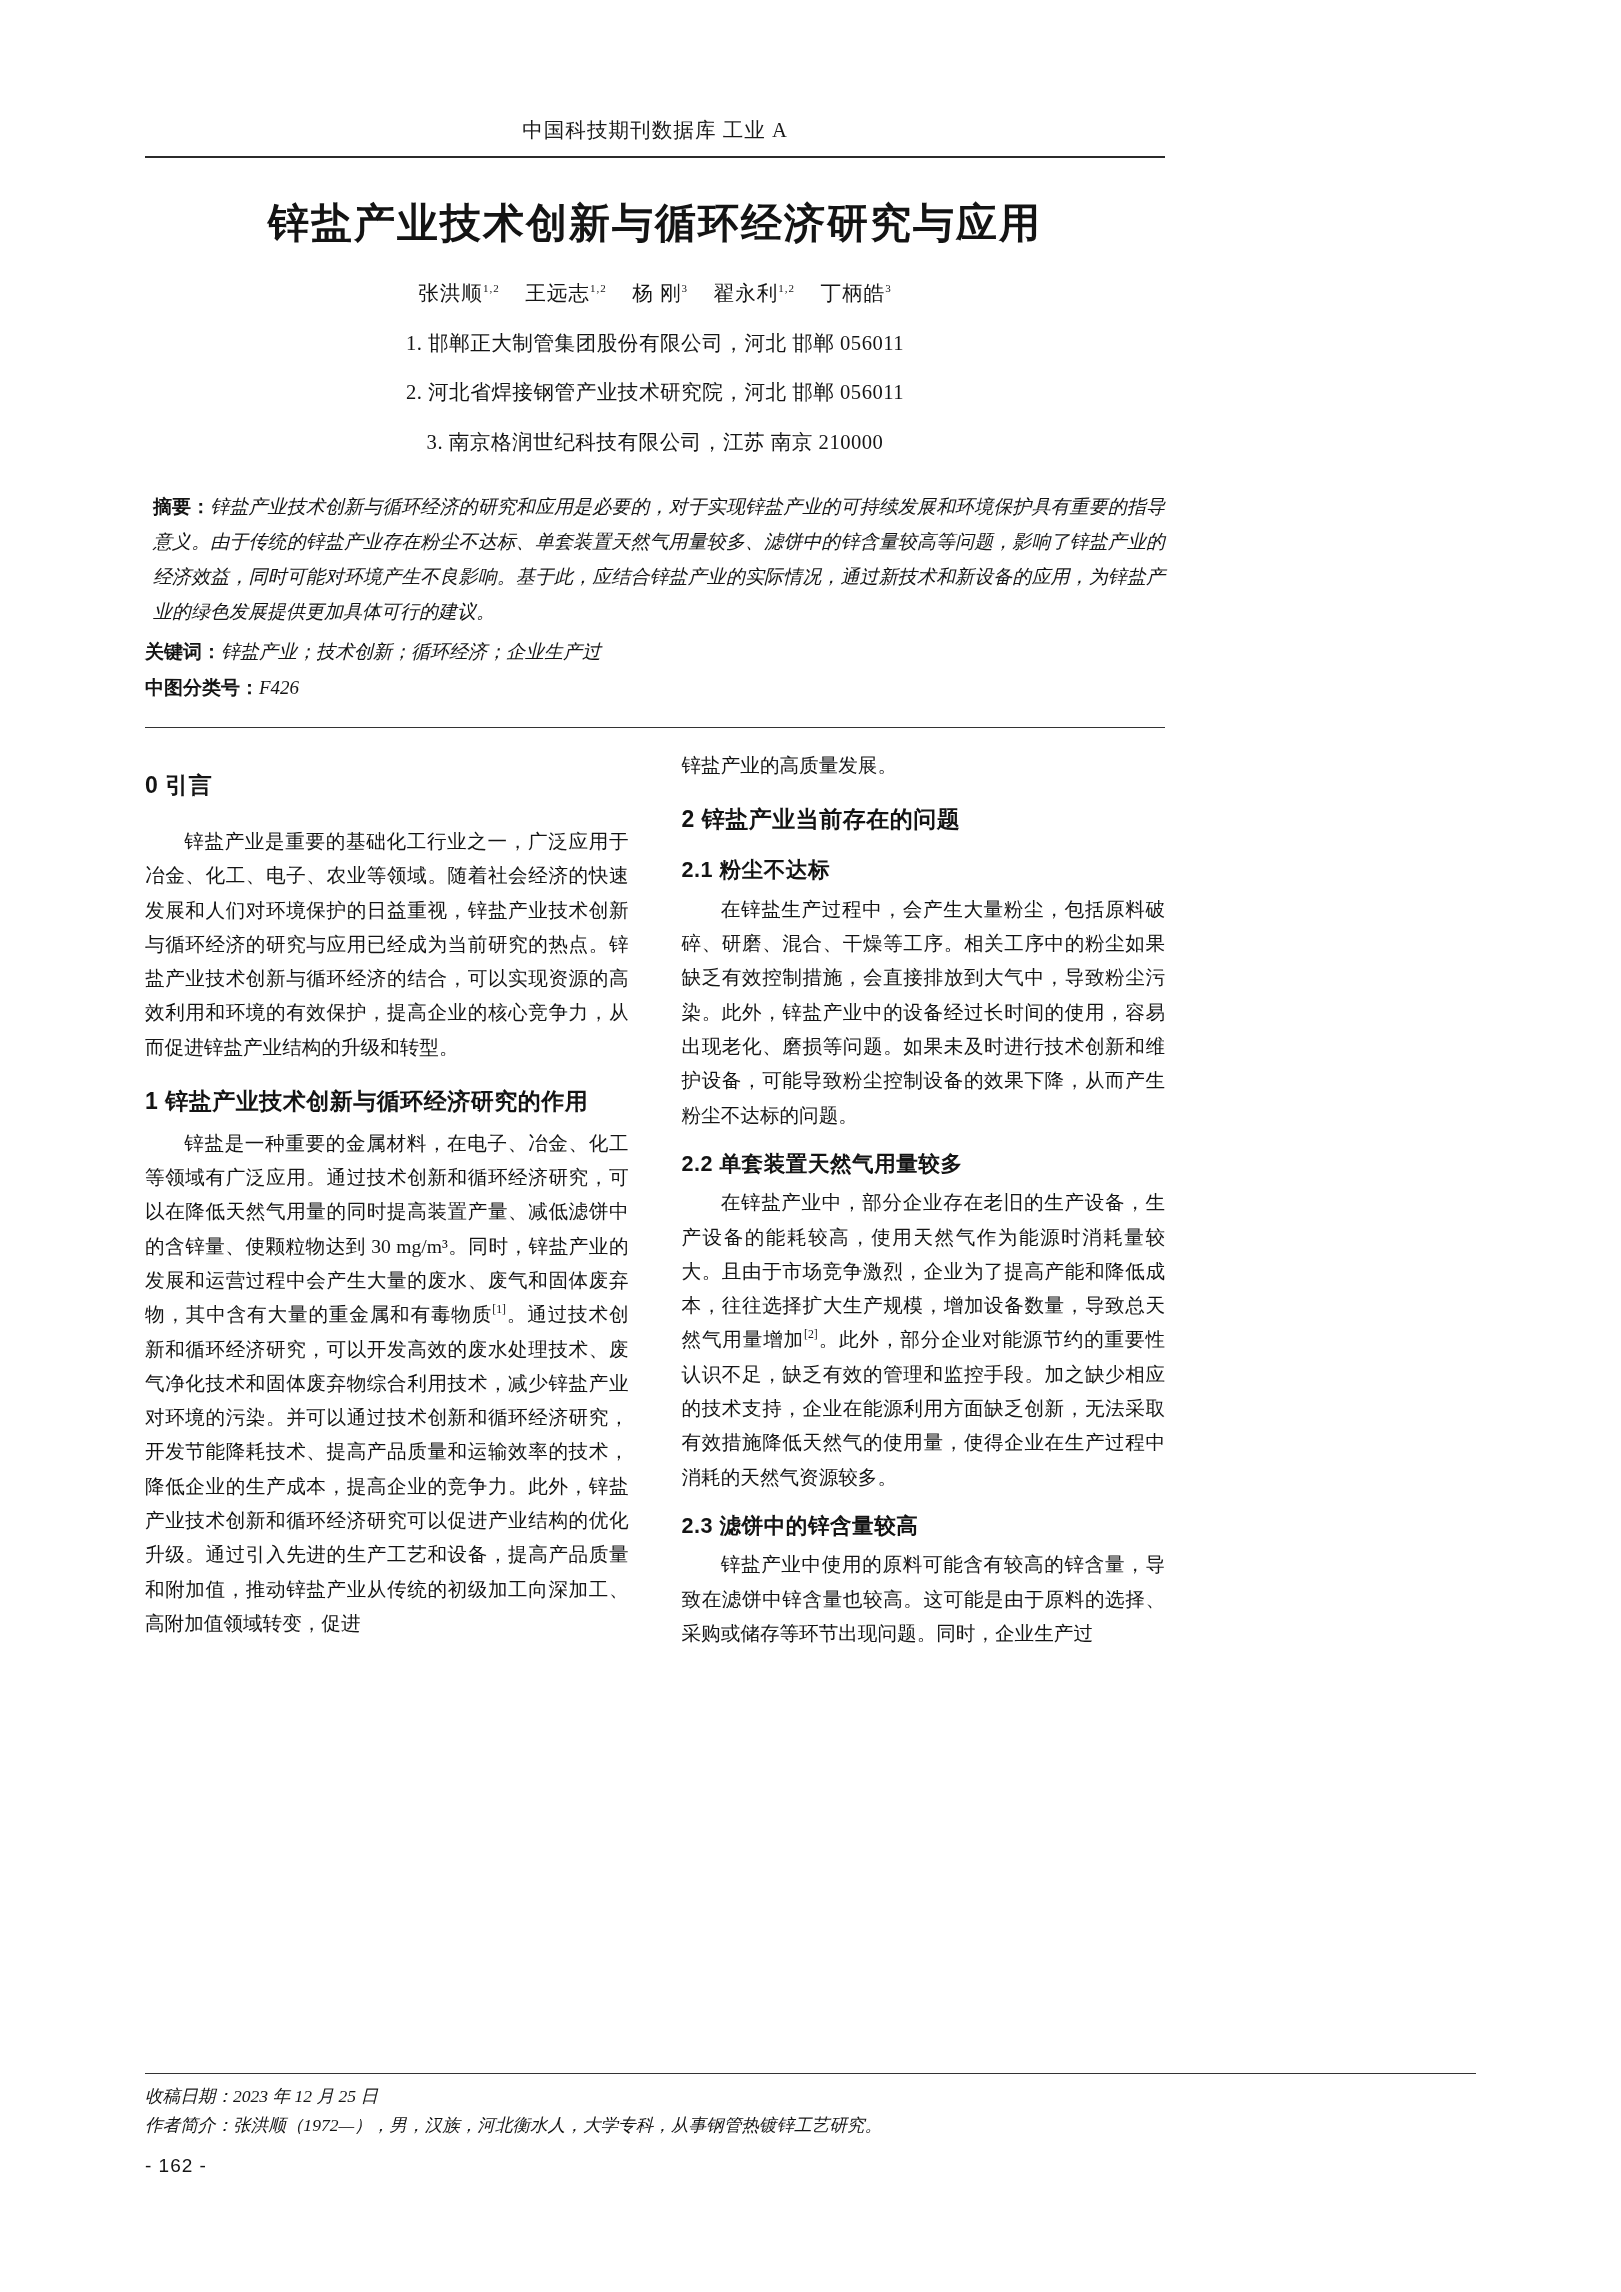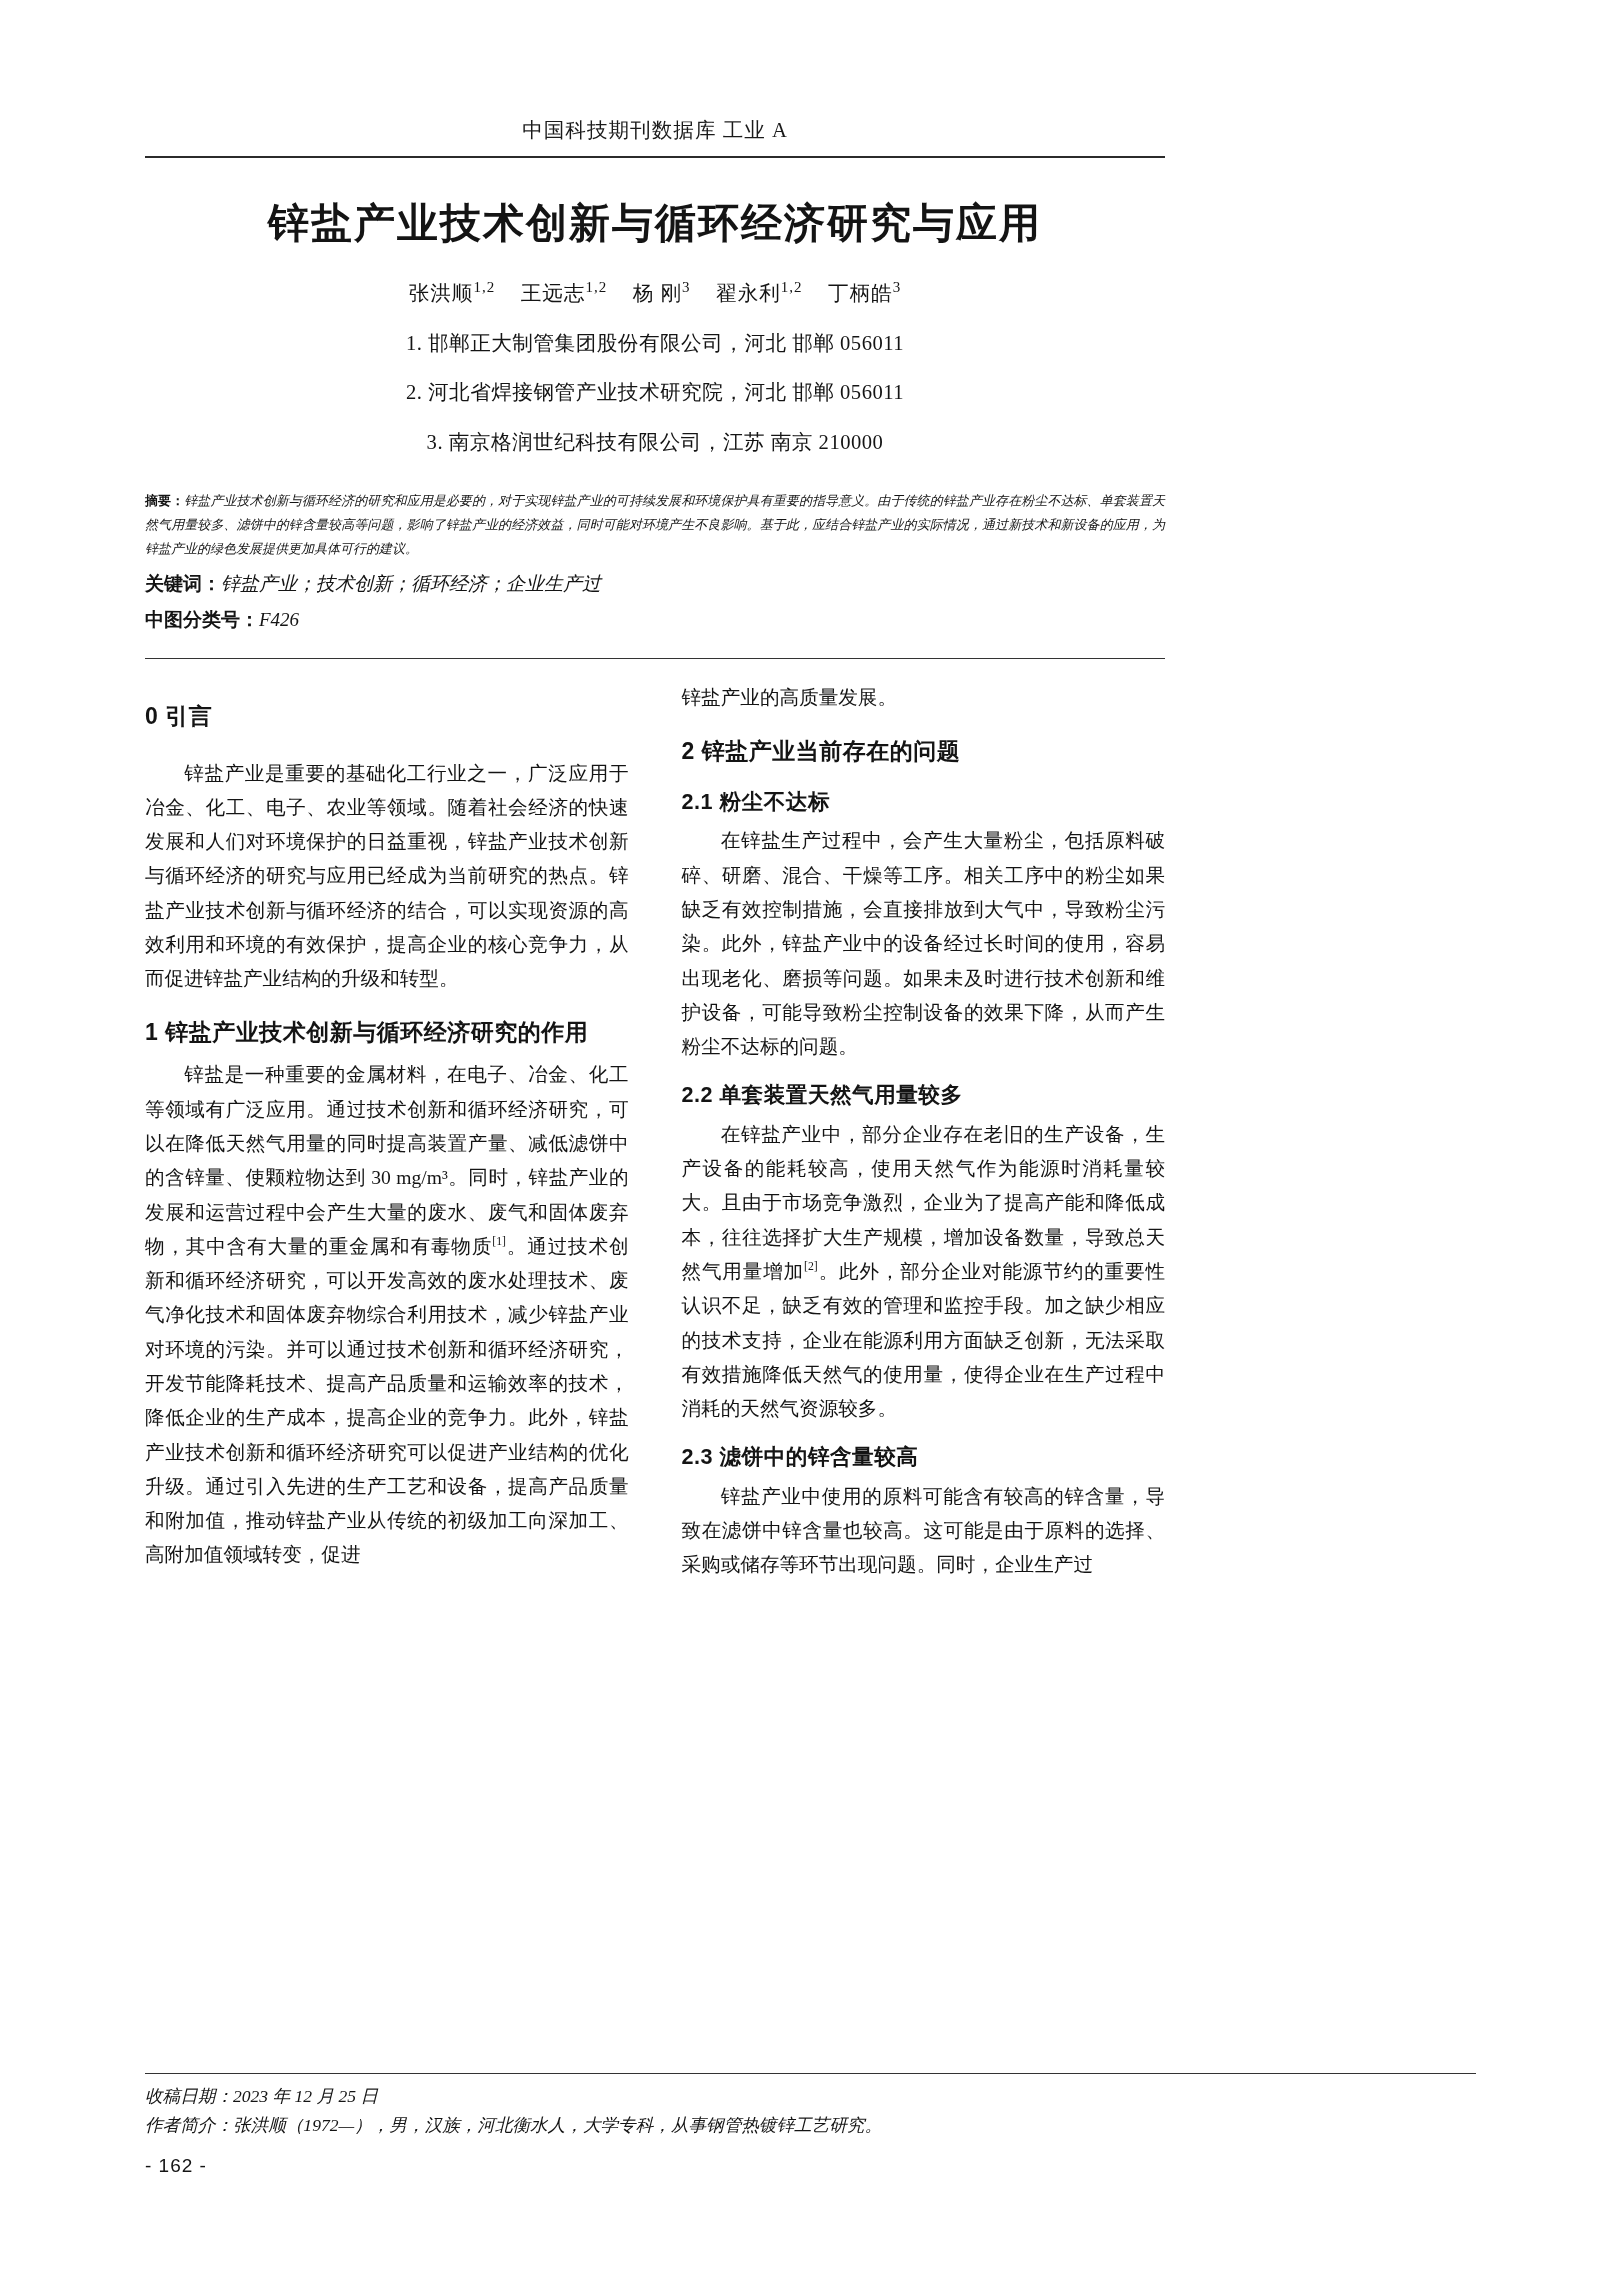--- a/index.html
+++ b/index.html
@@ -48,40 +48,41 @@
     line-height: 1.3;
     font-family: "Liberation Sans", "DejaVu Sans", sans-serif;
   }
   .authors {
     text-align: center;
     font-size: 20.6px;
     margin-top: 29px;
     letter-spacing: 1px;
   }
   .authors .sup {
-    font-size: 15px;
+    font-size: 11px;
     vertical-align: super;
   }
   .authors .gap { display: inline-block; width: 25.5px; }
 
   .affil {
     text-align: center;
     font-size: 20.6px;
     margin-top: 21.6px;
     letter-spacing: 0.5px;
   }
 
   
   .abstract-block {
     margin-top: 33px;
-    font-size: 13px;
+    font-size: 19px;
     line-height: 1.85;
     text-align: justify;
     font-family: "Liberation Serif", "DejaVu Serif", serif;
     font-style: italic;
+    margin-left: 8px;
   }
   .abstract-block .lead {
     font-weight: bold;
     font-style: normal;
     font-family: "Liberation Sans", "DejaVu Sans", sans-serif;
   }
   .kw-line, .clc-line {
     font-size: 19px;
     margin-top: 9.8px;
     font-style: italic;

